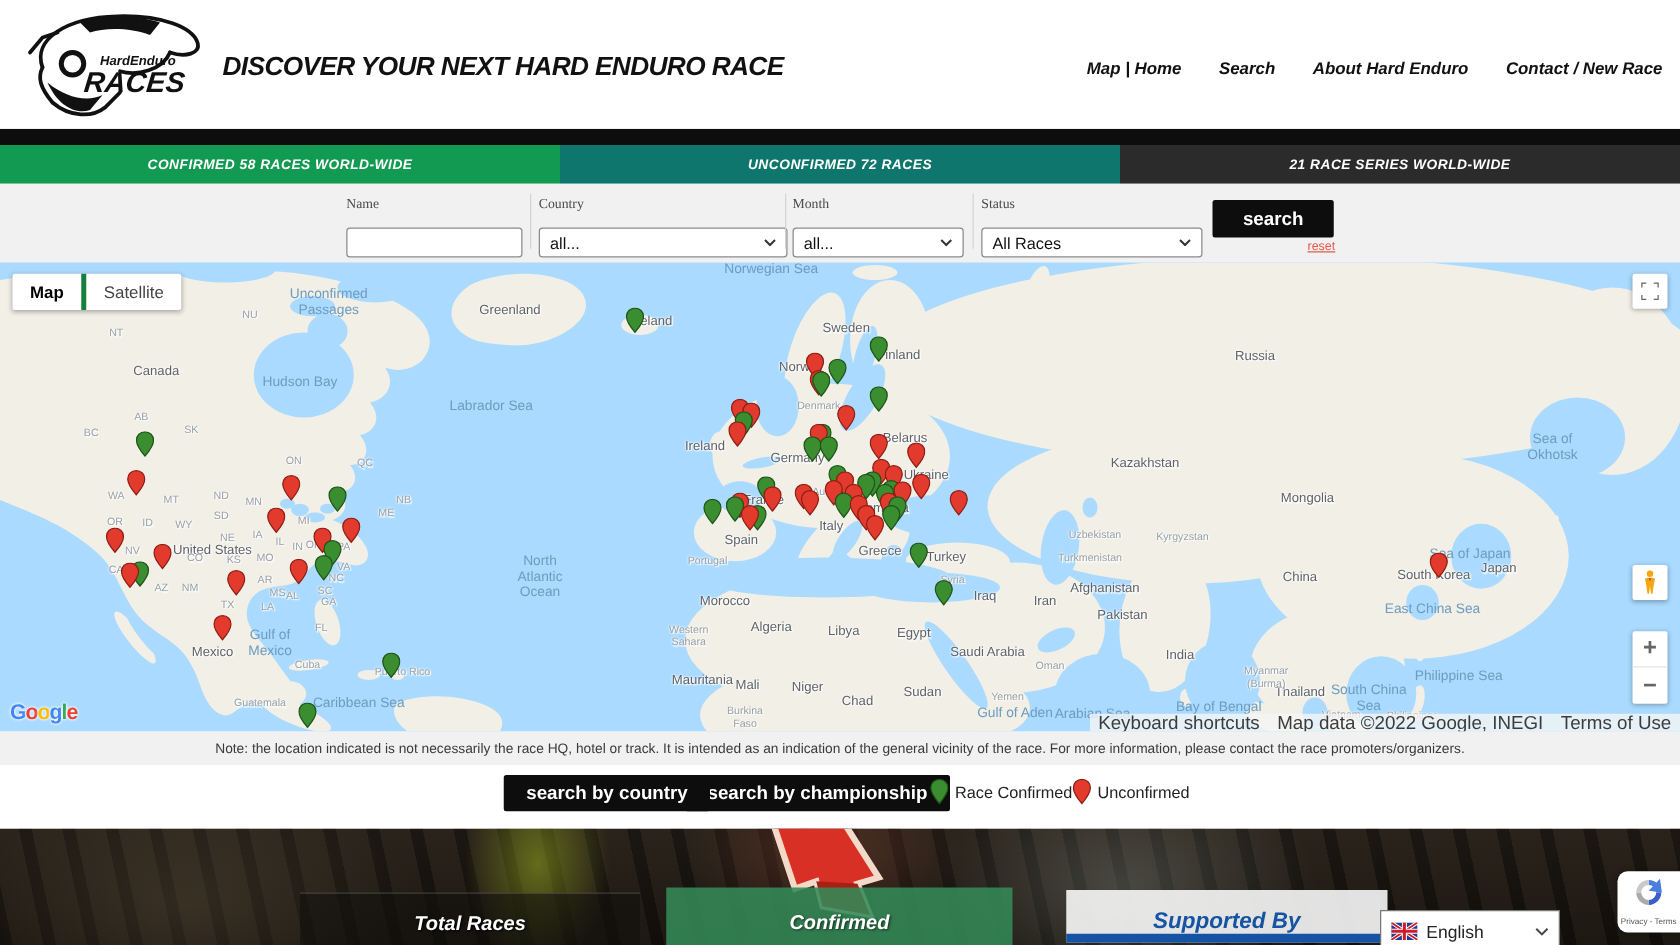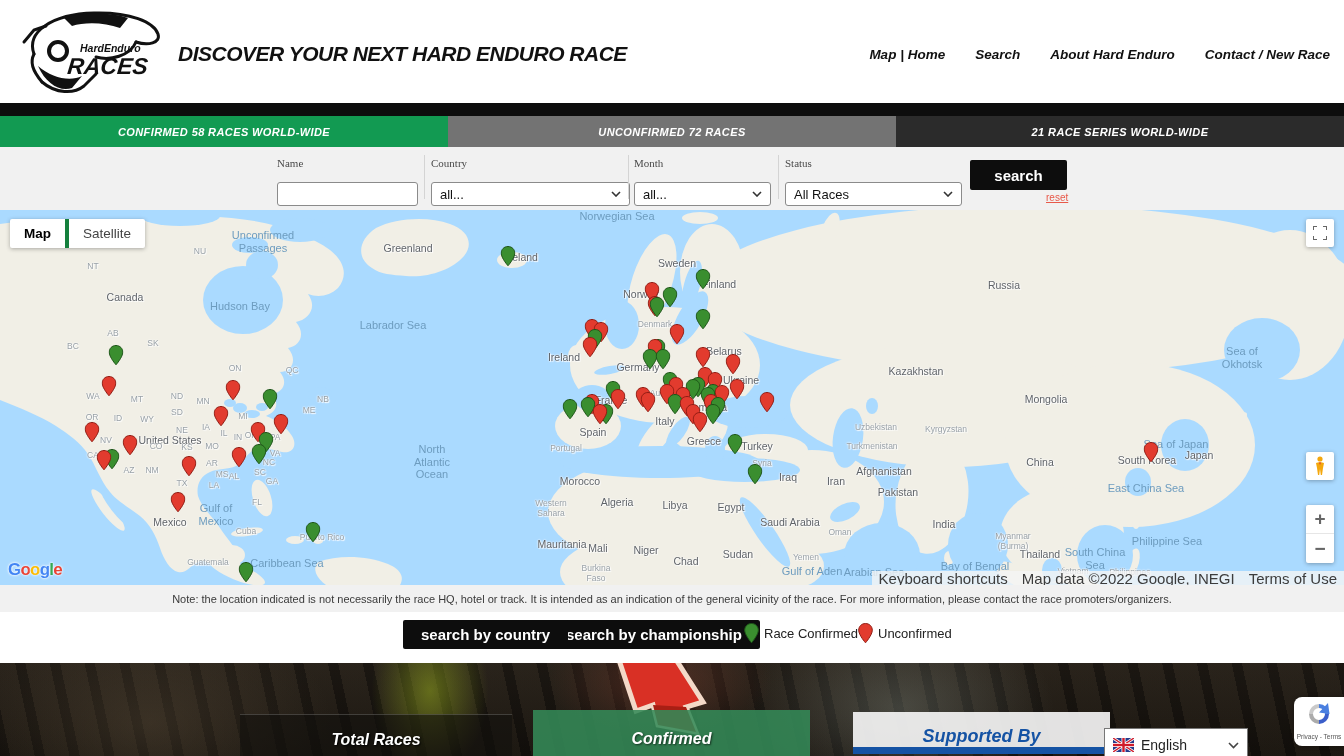--- a/index.html
+++ b/index.html
@@ -130,21 +130,21 @@
     <a>Search</a>
     <a>About Hard Enduro</a>
     <a>Contact / New Race</a>
   </div>
 </div>
 
 <div class="top-black-strip"></div>
 
 <div class="stats-bar">
   <div class="stats-seg" id="seg0" style="background: rgb(18, 154, 82);">CONFIRMED 58 RACES WORLD-WIDE</div>
-  <div class="stats-seg" id="seg1" style="background: #737373;">UNCONFIRMED 72 RACES</div>
+  <div class="stats-seg" id="seg1" style="background: #0f766e;">UNCONFIRMED 72 RACES</div>
   <div class="stats-seg" id="seg2" style="background: rgb(43, 43, 43);">21 RACE SERIES WORLD-WIDE</div>
 </div>
 
 <div class="filters">
   <div class="fgroup" style="left:277px;">
     <label>Name</label>
     <input class="tinput" type="text" value="" style="">
   </div>
   <div class="fsep" style="left:424px;"></div>
   <div class="fgroup" style="left:431px;">
@@ -385,21 +385,21 @@
       <span class="mlabel tiny" style="left: 177px; top: 203px;">SD</span>
       <span class="mlabel tiny" style="left: 182px; top: 221px;">NE</span>
       <span class="mlabel tiny" style="left: 206px; top: 218px;">IA</span>
       <span class="mlabel tiny" style="left: 224px; top: 224px;">IL</span>
       <span class="mlabel tiny" style="left: 238px; top: 228px;">IN</span>
       <span class="mlabel tiny" style="left: 251px; top: 226px;">OH</span>
       <span class="mlabel tiny" style="left: 275px; top: 228px;">PA</span>
       <span class="mlabel tiny" style="left: 275px; top: 244px;">VA</span>
       <span class="mlabel tiny" style="left: 269px; top: 253px;">NC</span>
       <span class="mlabel tiny" style="left: 260px; top: 263px;">SC</span>
-      <span class="mlabel tiny" style="left: 260px; top: 272px; padding-left: 24px;">GA</span>
+      <span class="mlabel tiny" style="left: 251px; top: 272px; padding-left: 24px;">GA</span>
       <span class="mlabel tiny" style="left: 257px; top: 293px;">FL</span>
       <span class="mlabel tiny" style="left: 106px; top: 231px;">NV</span>
       <span class="mlabel tiny" style="left: 93px; top: 246px;">CA</span>
       <span class="mlabel tiny" style="left: 156px; top: 237px;">CO</span>
       <span class="mlabel tiny" style="left: 187px; top: 238px;">KS</span>
       <span class="mlabel tiny" style="left: 212px; top: 237px;">MO</span>
       <span class="mlabel tiny" style="left: 129px; top: 261px;">AZ</span>
       <span class="mlabel tiny" style="left: 152px; top: 261px;">NM</span>
       <span class="mlabel tiny" style="left: 182px; top: 274px;">TX</span>
       <span class="mlabel tiny" style="left: 212px; top: 254px;">AR</span>

